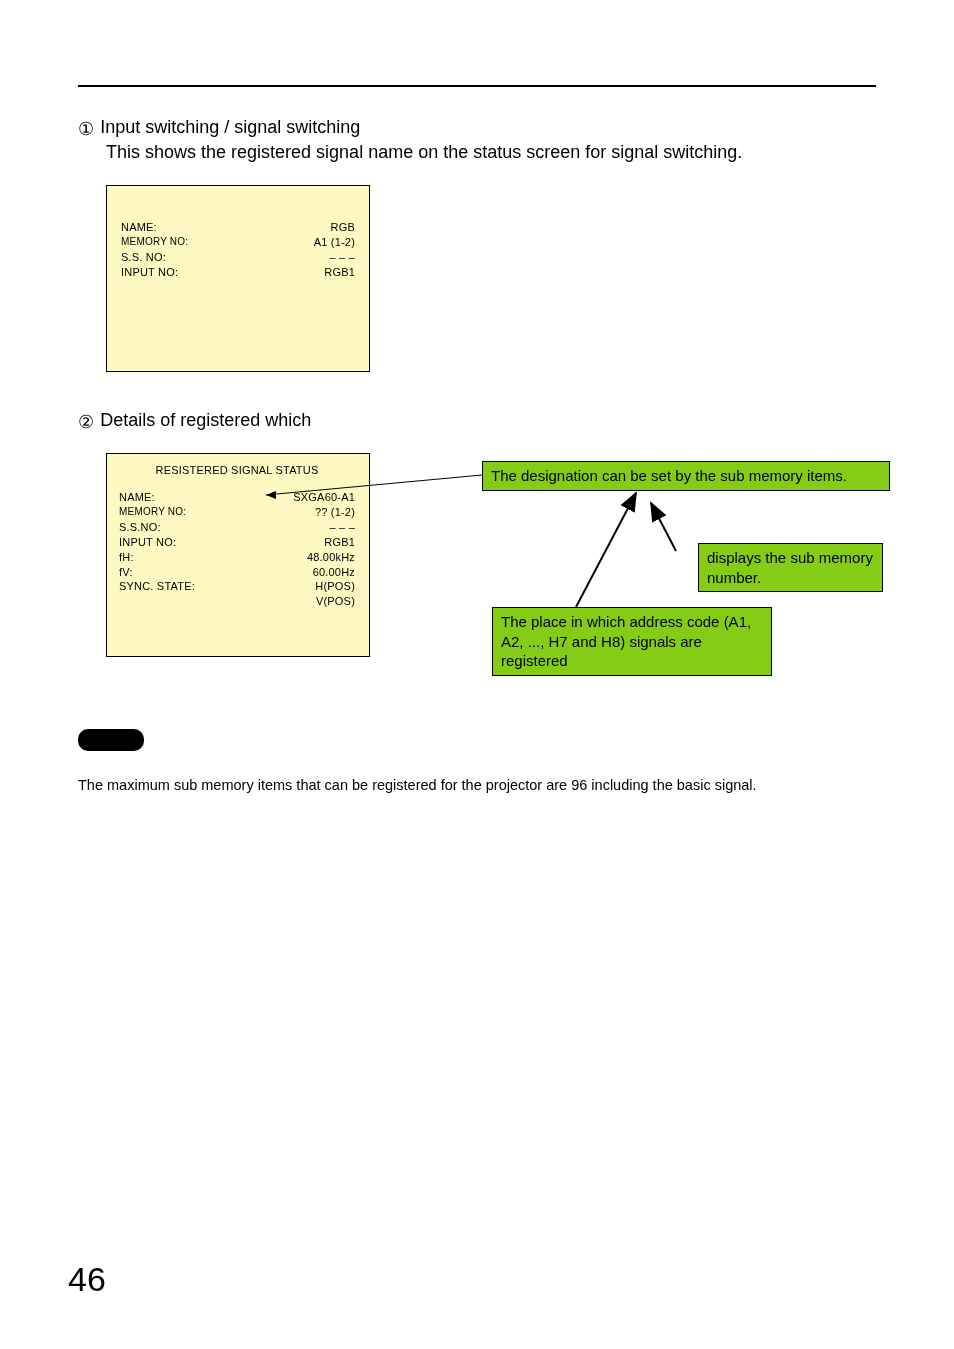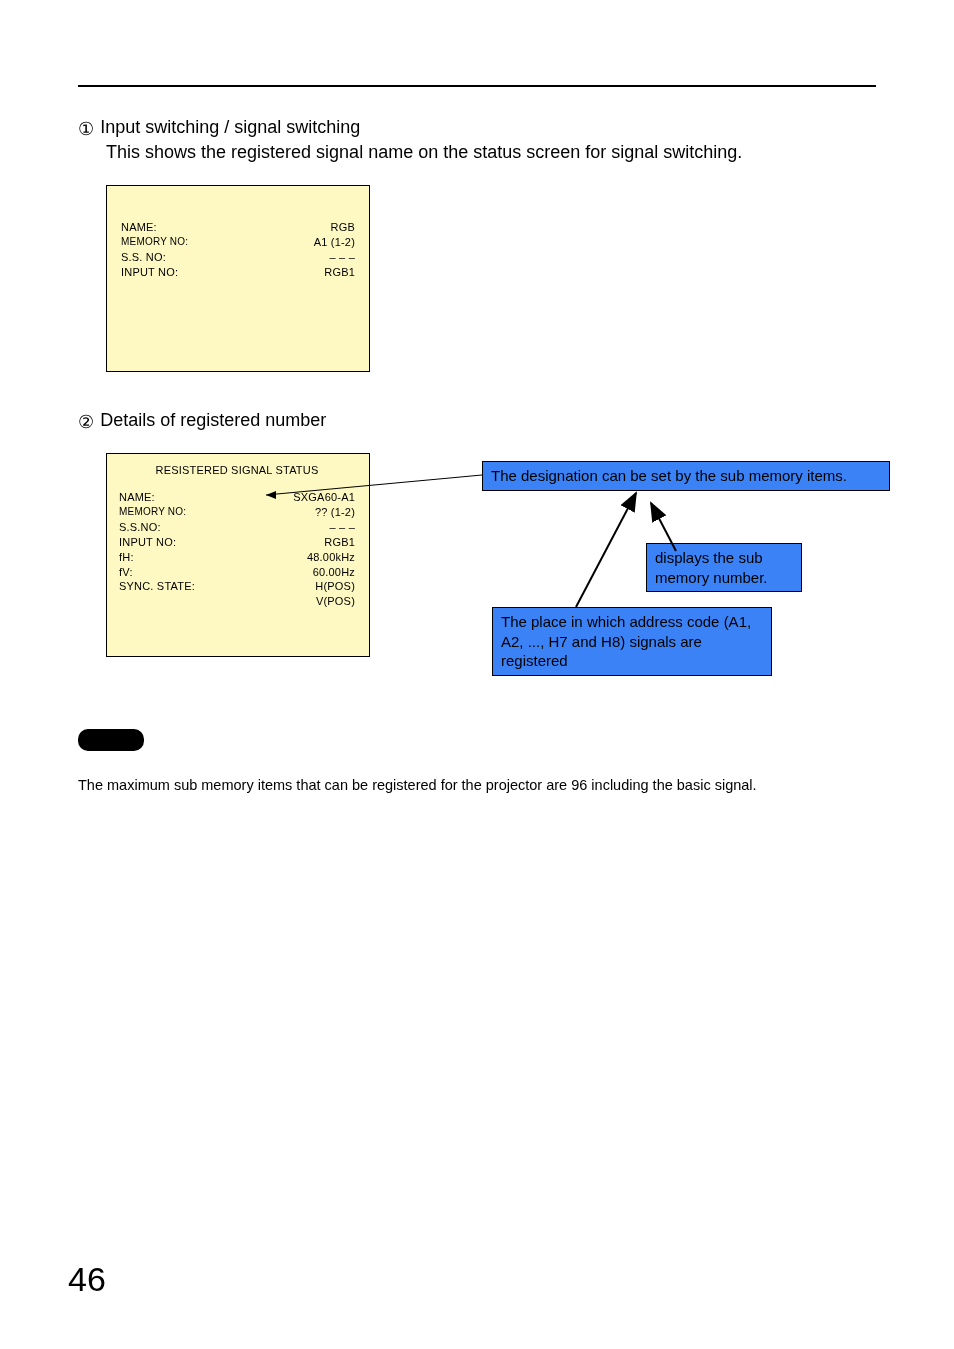--- a/index.html
+++ b/index.html
@@ -75,27 +75,27 @@
   }
   .diagram-area {
     position: relative;
     margin-left: 28px;
     margin-top: 18px;
     height: 220px;
   }
   .callout {
     position: absolute;
     border: 1px solid #000;
-    background: #3b82f6;
+    background: #84cc16;
     font-size: 15px;
     padding: 4px 8px;
     line-height: 1.3;
   }
   .callout-a { left: 376px; top: 8px; width: 408px; }
-  .callout-b { left: 540px; top: 90px; width: 156px; }
+  .callout-b { left: 592px; top: 90px; width: 185px; }
   .callout-c { left: 386px; top: 154px; width: 280px; }
   
   .svg-overlay {
     position: absolute;
     left: 0; top: 0;
     width: 800px; height: 220px;
     pointer-events: none;
   }
   
   .note-pill {
@@ -147,21 +147,21 @@
     <div class="kv">
         <span class="k">INPUT NO:</span>
         <span class="v">RGB1</span>
       </div>
   </div>
 
   
   <div class="section2">
     <div class="section-row">
       <span class="circled">②</span>
-      <span class="section-title">Details of registered number</span>
+      <span class="section-title">Details of registered which</span>
     </div>
 
     <div class="diagram-area">
       <div class="panel panel2" style="margin-left:0;">
         <div class="panel-title">RESISTERED SIGNAL STATUS</div>
         <div class="kv">
             <span class="k">NAME:</span>
             <span class="v">SXGA60-A1</span>
           </div>
         <div class="kv kv10">

